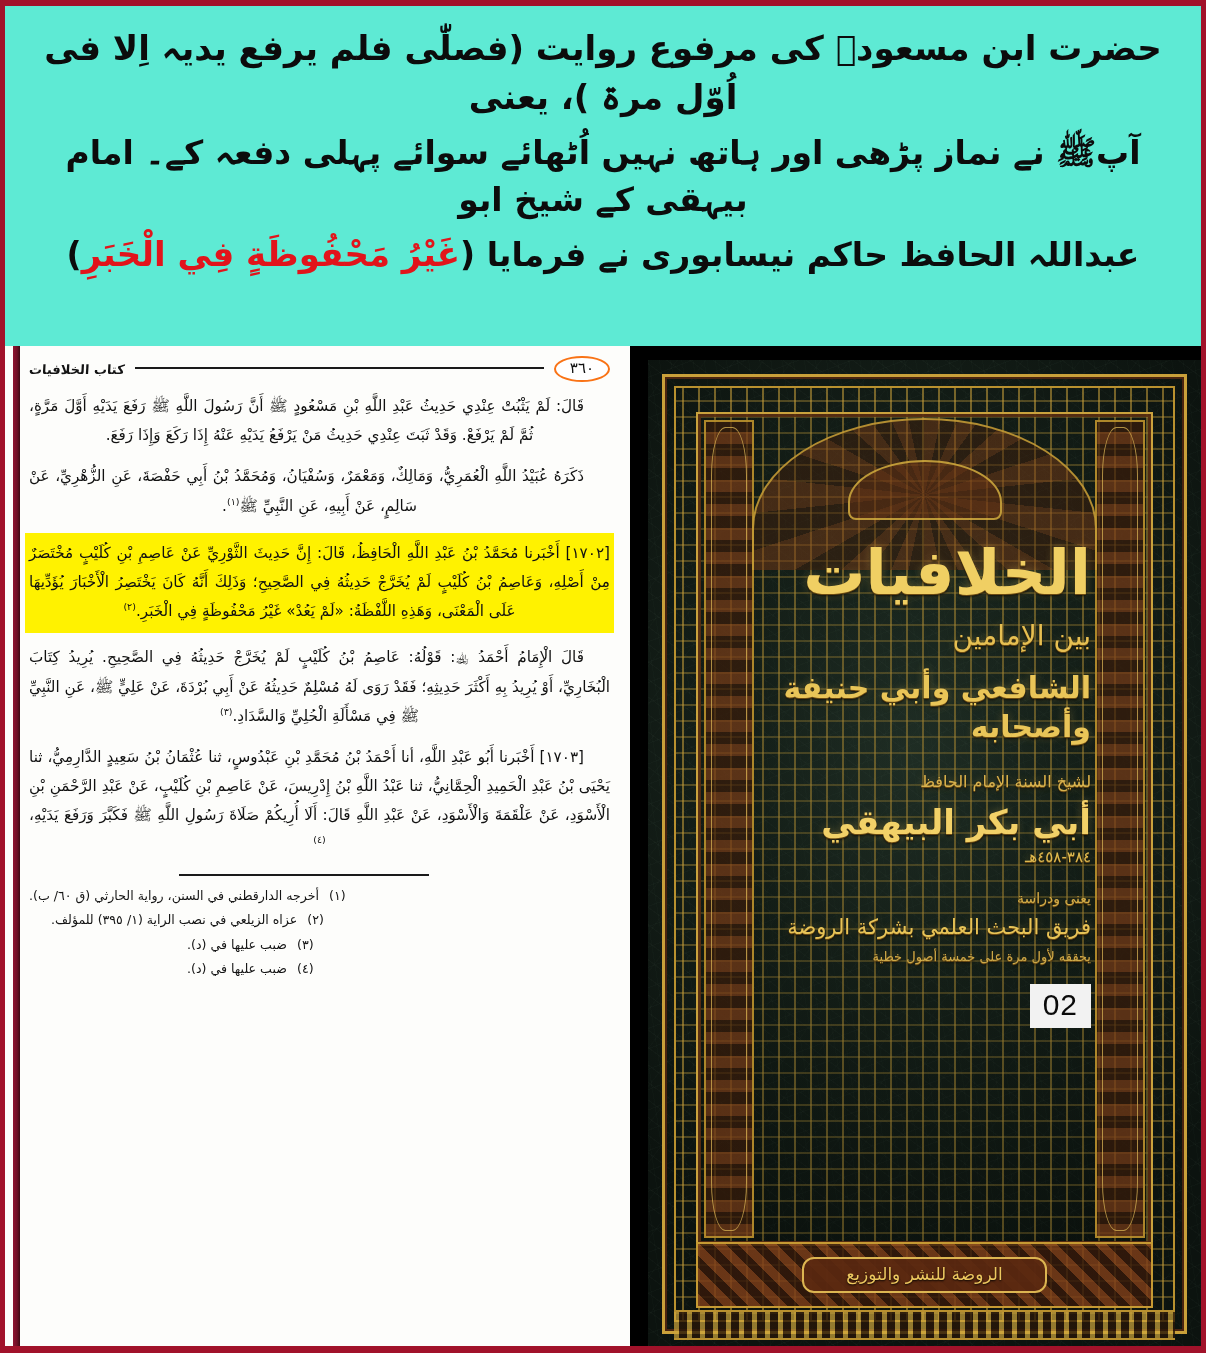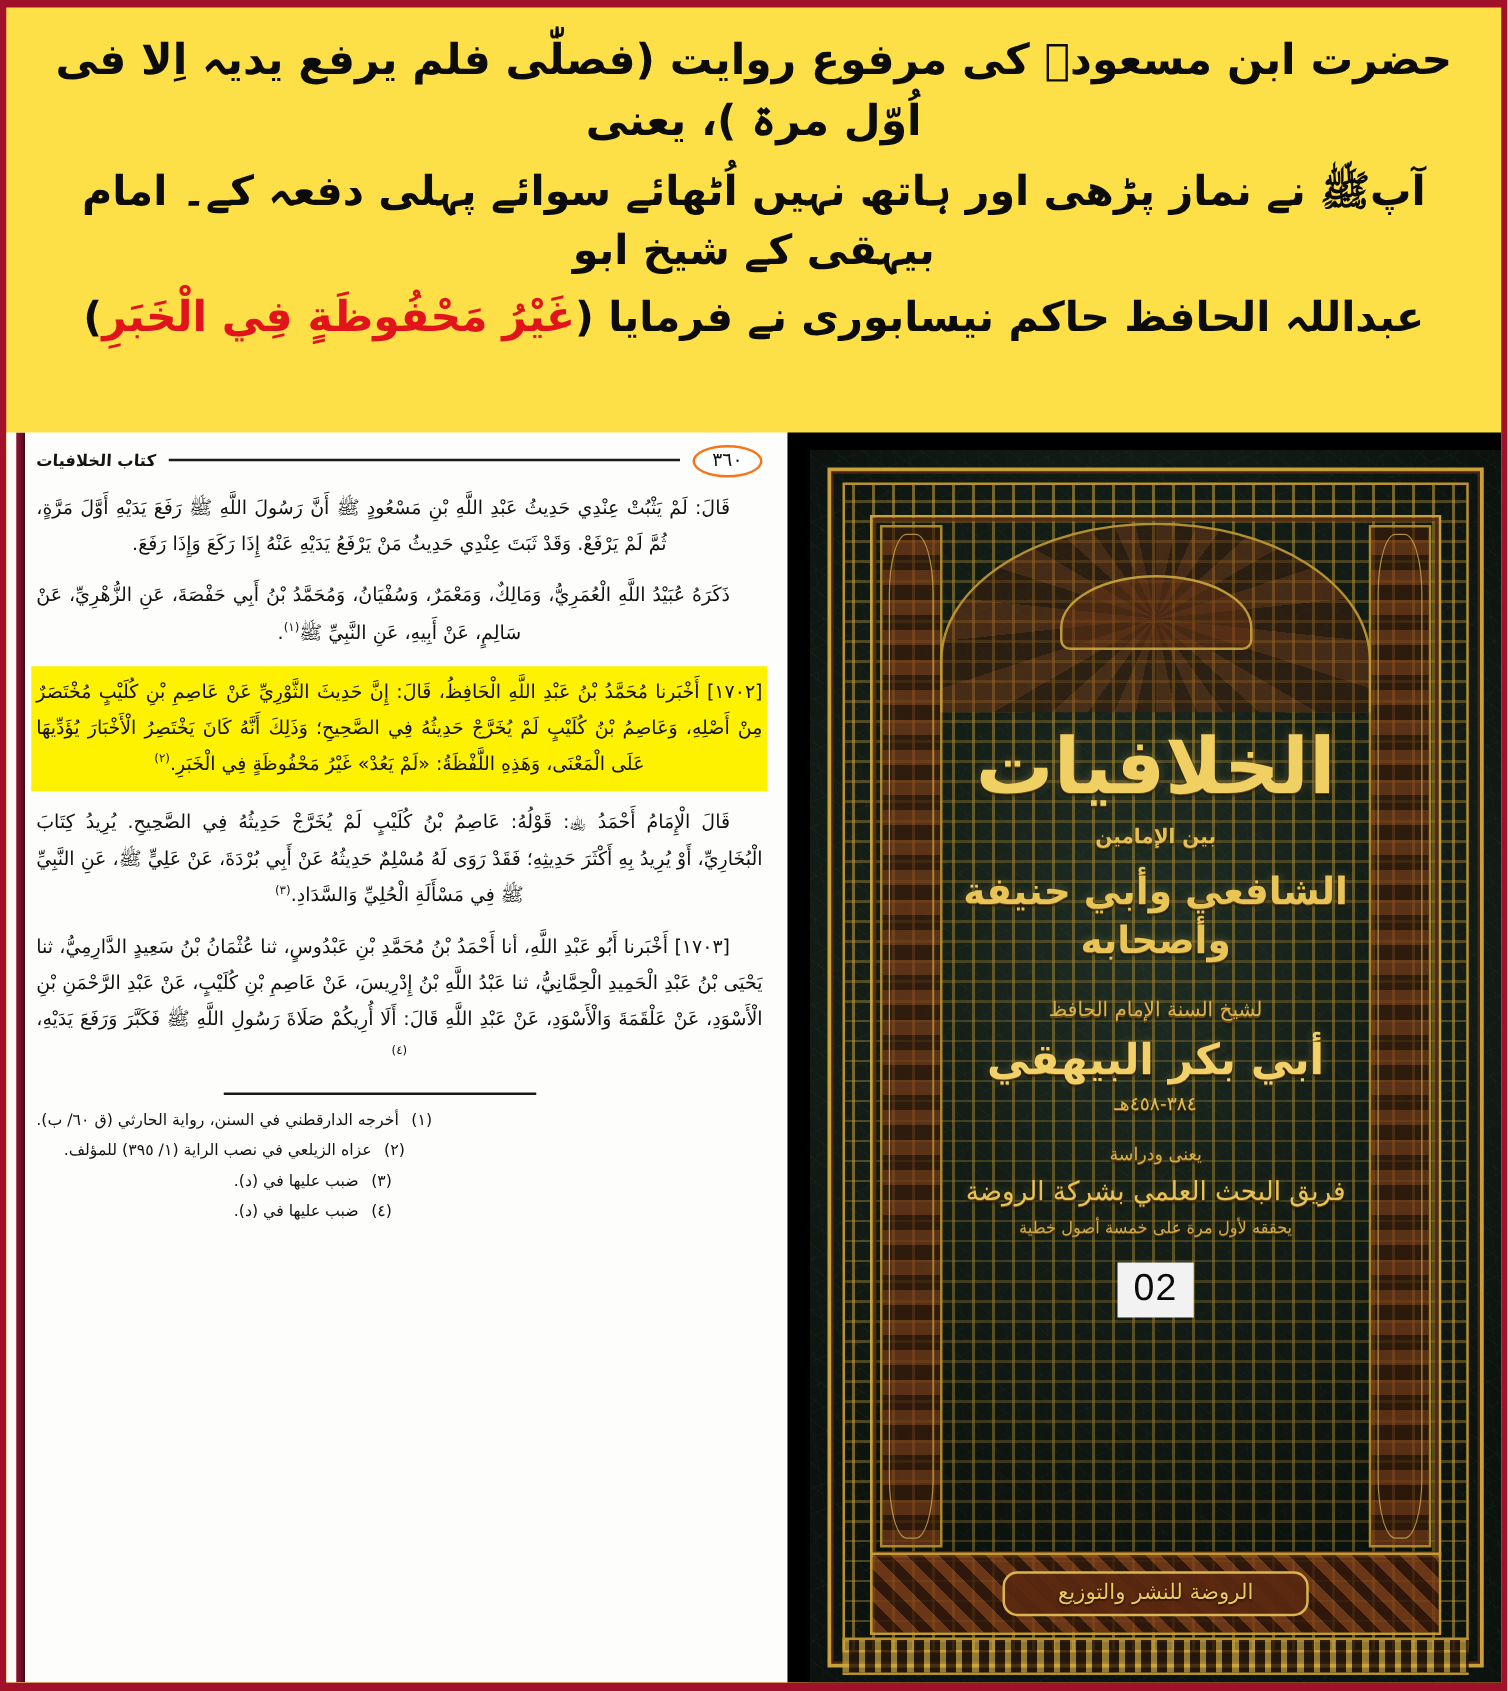--- a/index.html
+++ b/index.html
@@ -8,21 +8,21 @@
     background: #ffffff;
   }
   body {
     font-family: "DejaVu Sans", sans-serif;
   }
 
   #page {
     position: relative;
     width: 1206px;
     height: 1353px;
-    background: #fde047;
+    background: #5eead4;
     overflow: hidden;
     box-sizing: border-box;
     border: 5px solid #a1122a;
     border-top-width: 6px;
     border-bottom-width: 7px;
   }
 
   
   .urdu-header {
     position: absolute;
@@ -304,44 +304,43 @@
   }
 
   
   .cover-text {
     position: absolute;
     left: 110px;
     right: 110px;
     top: 180px;
     bottom: 130px;
     direction: rtl;
-    text-align: center;
+    text-align: right;
     color: #e8c45a;
     font-family: "DejaVu Sans", "Liberation Sans", sans-serif;
-    margin-top: 40px;
   }
   .ct {
     direction: rtl;
     unicode-bidi: isolate;
     text-shadow:
       0 1px 0 #6b4a12,
       0 2px 3px rgba(0,0,0,.8),
       0 0 8px rgba(232,196,90,.35);
   }
   .ct-title {
     font-size: 62px;
     font-weight: 700;
     letter-spacing: 1px;
     line-height: 1.05;
     color: #f0cf63;
     margin-bottom: 14px;
   }
   .ct-sub1 {
-    font-size: 16px;
-    font-weight: 700;
+    font-size: 28px;
+    font-weight: 400;
     color: #e6bf52;
     margin-bottom: 16px;
   }
   .ct-sub2 {
     font-size: 30px;
     font-weight: 700;
     color: #e9c558;
     line-height: 1.3;
     margin-bottom: 26px;
   }

